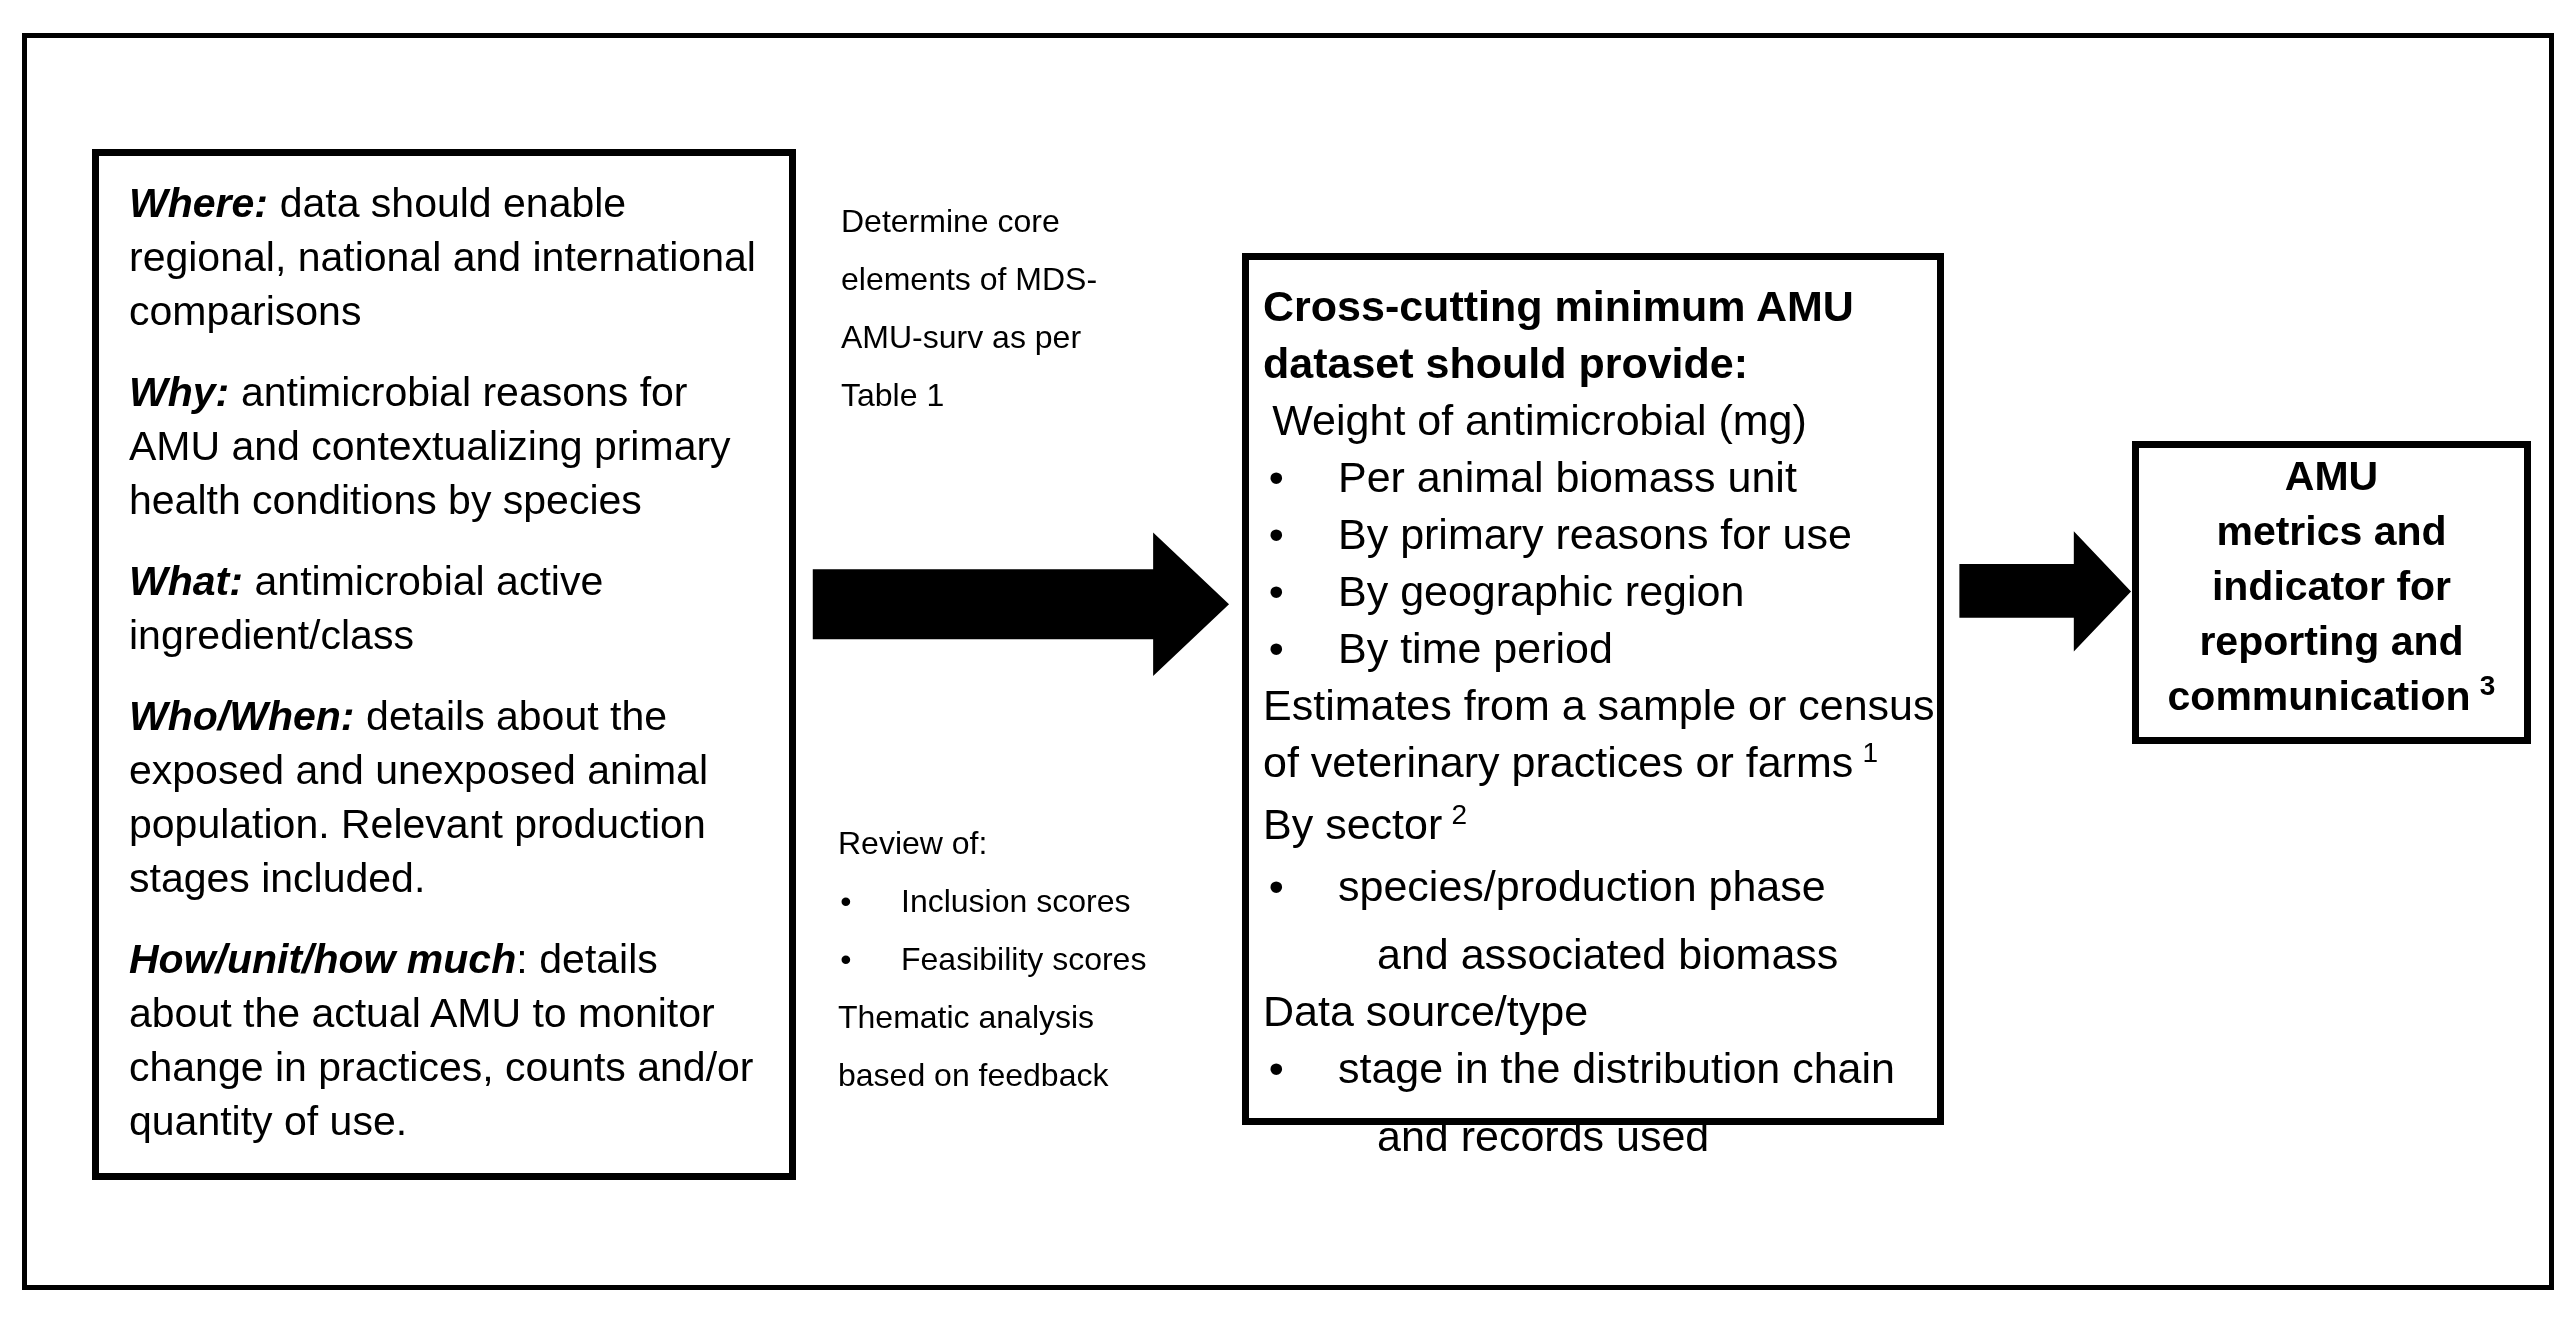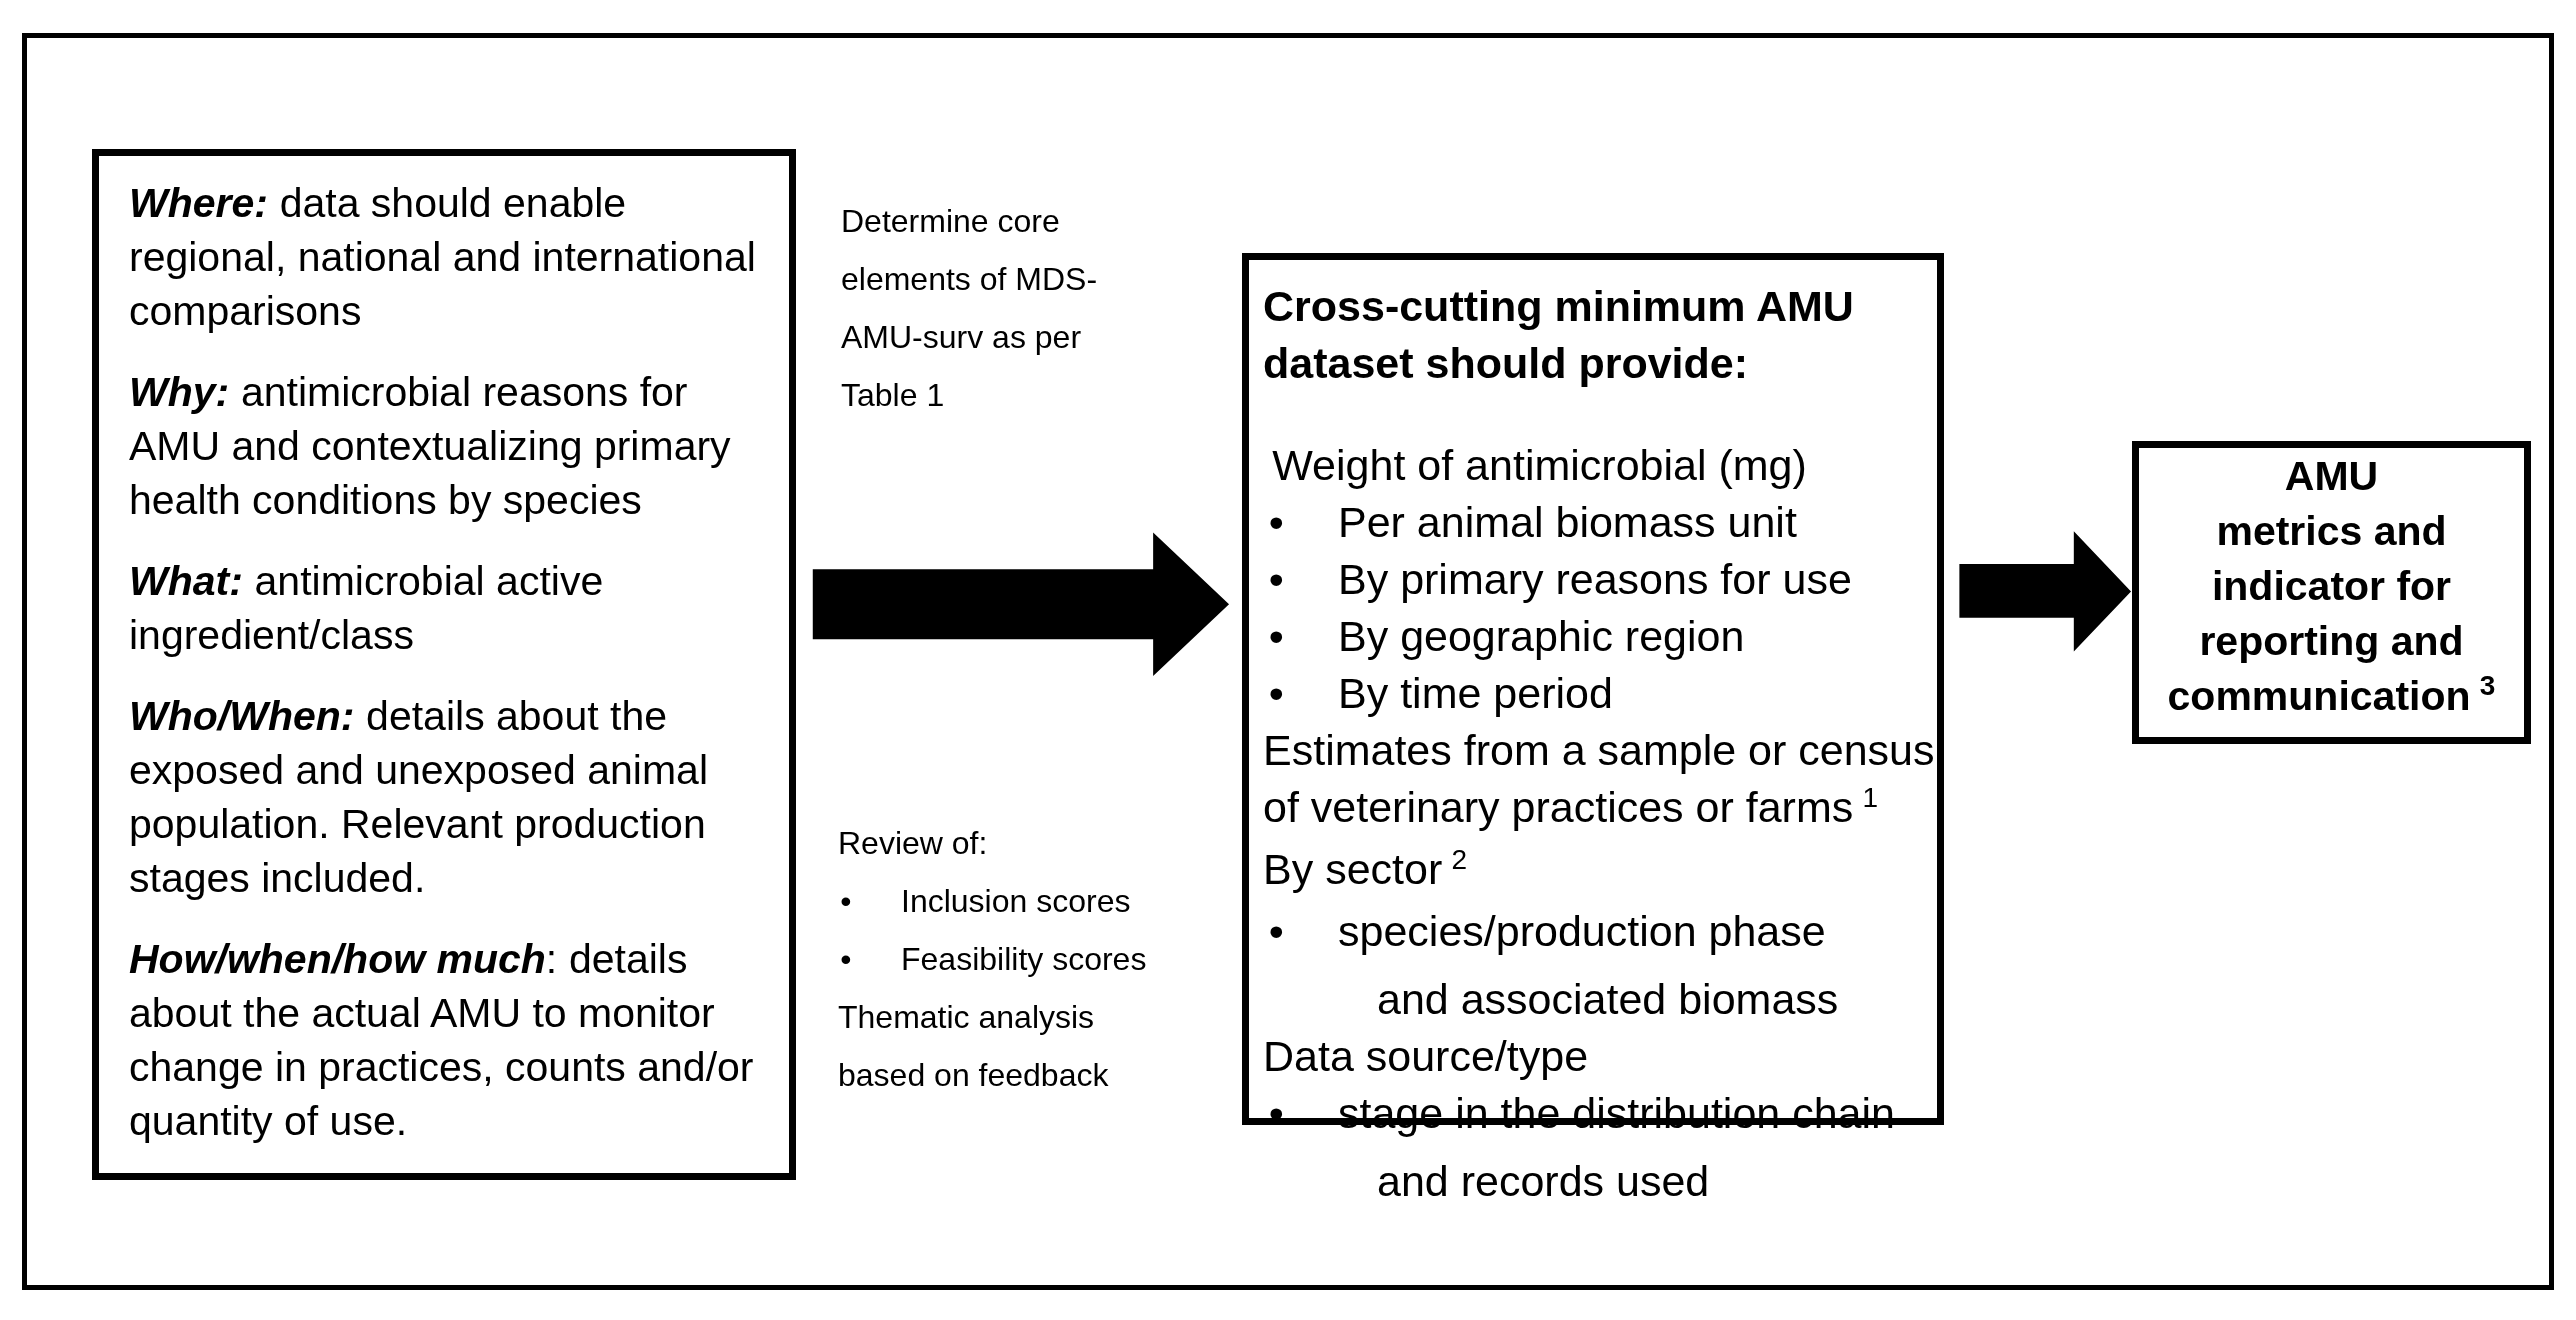--- a/index.html
+++ b/index.html
@@ -27,21 +27,21 @@
   .determine-label{left:841px;top:192px;}
   .review-label{left:838px;top:814px;}
   .li2{position:relative;padding-left:63px;}
   .li2 .dot{position:absolute;left:2.3px;}
   
   .middle-box{
     left:1242px;top:253px;width:702px;height:872px;
     padding:17.5px 3.5px 0 14px;font-size:43px;line-height:57px;
   }
   .b{font-weight:bold;}
-  .sp{padding-left:9.3px;margin-top:45px;}
+  .sp{padding-left:9.3px;}
   .li{position:relative;padding-left:75px;}
   .li .dot{position:absolute;left:5.8px;}
   .ind{padding-left:114px;margin-top:11px;}
   .sup{font-size:28px;position:relative;top:-15px;margin-left:9.3px;}
   
   .right-box{
     left:2132px;top:441px;width:399px;height:303px;
     padding:1.2px 2.3px 0 2.3px;font-size:41px;line-height:55px;
     font-weight:bold;text-align:center;
   }
@@ -69,21 +69,21 @@
       <div class="ln"><span class="lead">What:</span><span class="rest">antimicrobial active</span></div>
       <div class="ln">ingredient/class</div>
     </div>
     <div class="para">
       <div class="ln"><span class="lead">Who/When:</span><span class="rest">details about the</span></div>
       <div class="ln">exposed and unexposed animal</div>
       <div class="ln">population. Relevant production</div>
       <div class="ln">stages included.</div>
     </div>
     <div class="para">
-      <div class="ln"><span class="lead">How/when/how much</span><span>:</span><span class="rest">details</span></div>
+      <div class="ln"><span class="lead">How/unit/how much</span><span>:</span><span class="rest">details</span></div>
       <div class="ln">about the actual AMU to monitor</div>
       <div class="ln">change in practices, counts and/or</div>
       <div class="ln">quantity of use.</div>
     </div>
   </div>
 
   <div class="label determine-label">
     <div class="ln">Determine core</div>
     <div class="ln">elements of MDS-</div>
     <div class="ln">AMU-surv as per</div>

